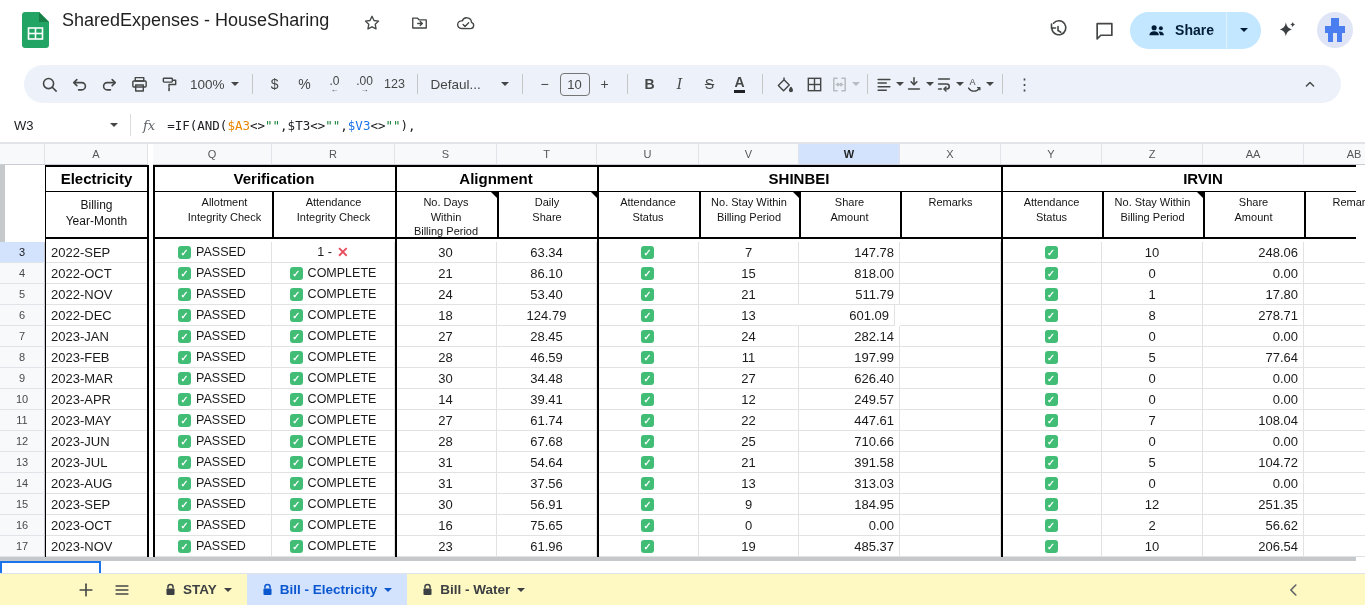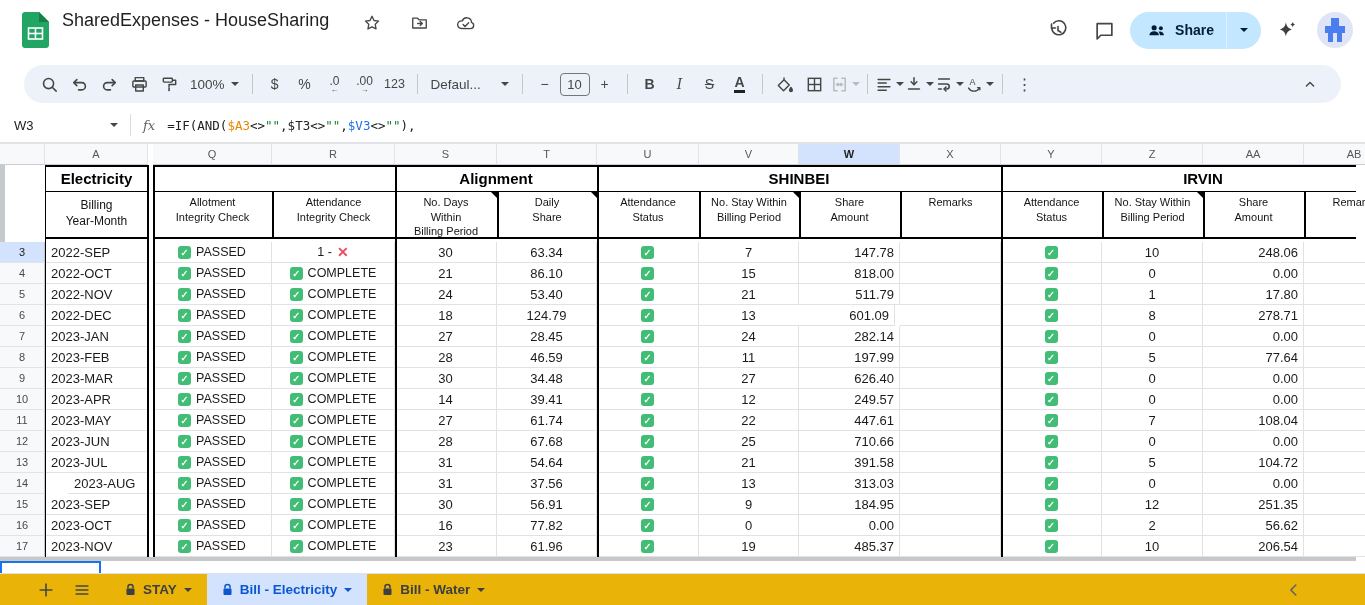--- a/index.html
+++ b/index.html
@@ -59,21 +59,21 @@
   .rowhdr.sel{background:#d3e3fd;color:#17181a;}
   .cell{position:absolute;background:#fff;border-right:1px solid #e2e2e2;border-bottom:1px solid #e2e2e2;display:flex;align-items:center;font-size:13px;color:#1b1b1b;box-sizing:border-box;overflow:hidden;}
   .al{justify-content:flex-start;padding-left:6px;}
   .ac{justify-content:center;}
   .ar{justify-content:flex-end;padding-right:5px;}
   .aq{justify-content:center;gap:5px;}
   .chk{width:13px;height:13px;border-radius:3px;background:#41bd76;color:#fff;font-size:9.5px;font-weight:700;display:inline-flex;align-items:center;justify-content:center;flex:none;}
   .xik{color:#e94f5f;font-size:14px;font-weight:900;line-height:1;}
   .bl{position:absolute;background:#000;}
   
-  #tabbar{position:absolute;left:0;top:573px;width:1365px;height:32px;background:#eab308;border-top:1px solid #e0e3e7;display:flex;align-items:center;padding-left:28px;box-sizing:border-box;}
+  #tabbar{position:absolute;left:0;top:573px;width:1365px;height:32px;background:#fef9c3;border-top:1px solid #e0e3e7;display:flex;align-items:center;padding-left:68px;box-sizing:border-box;}
   .fbtn{width:36px;height:32px;display:flex;align-items:center;justify-content:center;color:#444746;}
   #tabs{display:flex;height:32px;margin-left:10px;}
   .tab{display:flex;align-items:center;gap:7px;padding:0 15px;height:32px;font-size:13.5px;font-weight:600;color:#3c4043;}
   .tab.active{background:#d3e3fd;color:#0b57d0;font-weight:700;}
   #sheet-prev{position:absolute;right:62px;top:7px;color:#5f6368;}
 </style>
 </head>
 <body>
 
 <div id="app">
@@ -311,26 +311,27 @@
       <div class="colhdr" style="left: 497px; top: 0px; width: 100px; height: 21px;">T</div>
       <div class="colhdr" style="left: 597px; top: 0px; width: 102px; height: 21px;">U</div>
       <div class="colhdr" style="left: 699px; top: 0px; width: 100px; height: 21px;">V</div>
       <div class="colhdr sel" style="left: 799px; top: 0px; width: 101px; height: 21px;">W</div>
       <div class="colhdr" style="left: 900px; top: 0px; width: 101px; height: 21px;">X</div>
       <div class="colhdr" style="left: 1001px; top: 0px; width: 101px; height: 21px;">Y</div>
       <div class="colhdr" style="left: 1102px; top: 0px; width: 101px; height: 21px;">Z</div>
       <div class="colhdr" style="left: 1203px; top: 0px; width: 101px; height: 21px;">AA</div>
       <div class="colhdr" style="left: 1304px; top: 0px; width: 101px; height: 21px;">AB</div>
       <div class="grp" style="left: 45px; top: 21px; width: 103px; height: 26px;">Electricity</div>
+      <div class="grp" style="left: 153px; top: 21px; width: 242px; height: 26px;">Verification</div>
       <div class="grp" style="left: 395px; top: 21px; width: 202px; height: 26px;">Alignment</div>
       <div class="grp" style="left: 597px; top: 21px; width: 404px; height: 26px;">SHINBEI</div>
       <div class="grp" style="left: 1001px; top: 21px; width: 404px; height: 26px;">IRVIN</div>
       <div class="hdr2" style="left: 45px; top: 47px; width: 103px; height: 46px; font-size: 12px; padding-top: 7px;"><span>Billing
 Year-Month</span></div>
-      <div class="hdr2" style="left: 153px; top: 47px; width: 119px; height: 56px;"><span>Allotment
+      <div class="hdr2" style="left: 165px; top: 47px; width: 119px; height: 56px;"><span>Allotment
 Integrity Check</span></div>
       <div class="hdr2" style="left: 272px; top: 47px; width: 123px; height: 46px;"><span>Attendance
 Integrity Check</span></div>
       <div class="hdr2" style="left: 395px; top: 47px; width: 102px; height: 46px;"><span>No. Days
 Within
 Billing Period</span><span class="note"></span></div>
       <div class="hdr2" style="left: 497px; top: 47px; width: 100px; height: 46px;"><span>Daily
 Share</span><span class="note"></span></div>
       <div class="hdr2" style="left: 597px; top: 47px; width: 102px; height: 46px;"><span>Attendance
 Status</span></div>
@@ -609,21 +610,21 @@
       </div>
       <div class="cell ac" style="left: 699px; top: 308px; width: 100px; height: 21px;">21</div>
       <div class="cell ar" style="left: 799px; top: 308px; width: 101px; height: 21px;">391.58</div>
       <div class="cell ac" style="left: 900px; top: 308px; width: 101px; height: 21px;"></div>
       <div class="cell aq" style="left: 1001px; top: 308px; width: 101px; height: 21px;">
         <span class="chk">✓</span>
       </div>
       <div class="cell ac" style="left: 1102px; top: 308px; width: 101px; height: 21px;">5</div>
       <div class="cell ar" style="left: 1203px; top: 308px; width: 101px; height: 21px;">104.72</div>
       <div class="cell ac" style="left: 1304px; top: 308px; width: 101px; height: 21px;"></div>
-      <div class="cell al" style="left: 45px; top: 329px; width: 103px; height: 21px; margin-left: 23px;">2023-AUG</div>
+      <div class="cell al" style="left: 45px; top: 329px; width: 103px; height: 21px;">2023-AUG</div>
       <div class="cell aq" style="left: 153px; top: 329px; width: 119px; height: 21px;">
         <span class="chk">✓</span>
         <span style="font-size: 12.5px;">PASSED</span>
       </div>
       <div class="cell aq" style="left: 272px; top: 329px; width: 123px; height: 21px;">
         <span class="chk">✓</span>
         <span style="font-size: 12.5px;">COMPLETE</span>
       </div>
       <div class="cell ac" style="left: 395px; top: 329px; width: 102px; height: 21px;">31</div>
       <div class="cell ac" style="left: 497px; top: 329px; width: 100px; height: 21px;">37.56</div>
@@ -665,21 +666,21 @@
       <div class="cell al" style="left: 45px; top: 371px; width: 103px; height: 21px;">2023-OCT</div>
       <div class="cell aq" style="left: 153px; top: 371px; width: 119px; height: 21px;">
         <span class="chk">✓</span>
         <span style="font-size: 12.5px;">PASSED</span>
       </div>
       <div class="cell aq" style="left: 272px; top: 371px; width: 123px; height: 21px;">
         <span class="chk">✓</span>
         <span style="font-size: 12.5px;">COMPLETE</span>
       </div>
       <div class="cell ac" style="left: 395px; top: 371px; width: 102px; height: 21px;">16</div>
-      <div class="cell ac" style="left: 497px; top: 371px; width: 100px; height: 21px;">77.82</div>
+      <div class="cell ac" style="left: 497px; top: 371px; width: 100px; height: 21px;">75.65</div>
       <div class="cell aq" style="left: 597px; top: 371px; width: 102px; height: 21px;">
         <span class="chk">✓</span>
       </div>
       <div class="cell ac" style="left: 699px; top: 371px; width: 100px; height: 21px;">0</div>
       <div class="cell ar" style="left: 799px; top: 371px; width: 101px; height: 21px;">0.00</div>
       <div class="cell ac" style="left: 900px; top: 371px; width: 101px; height: 21px;"></div>
       <div class="cell aq" style="left: 1001px; top: 371px; width: 101px; height: 21px;">
         <span class="chk">✓</span>
       </div>
       <div class="cell ac" style="left: 1102px; top: 371px; width: 101px; height: 21px;">2</div>

